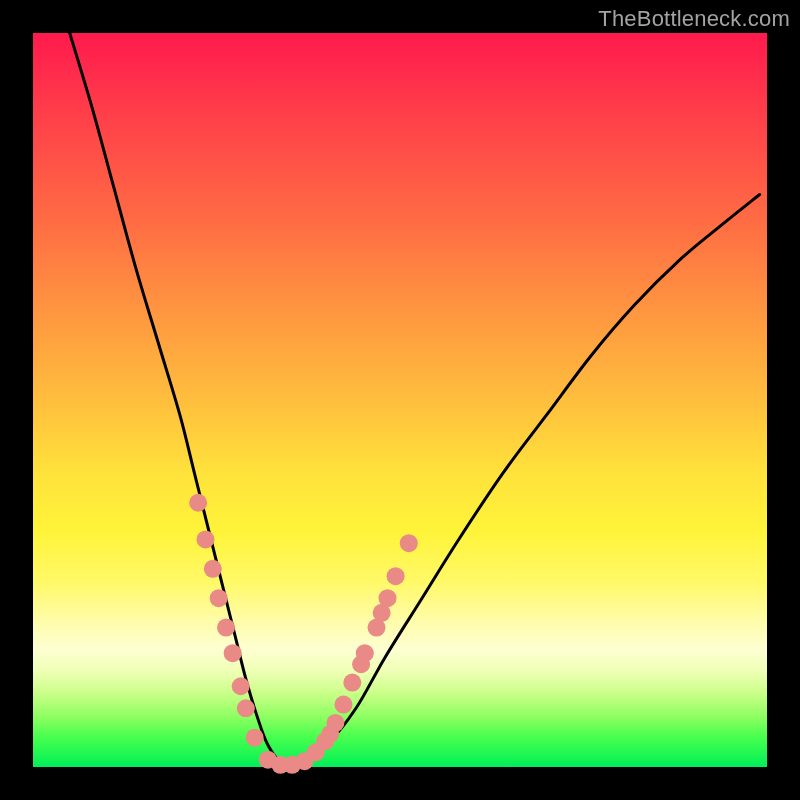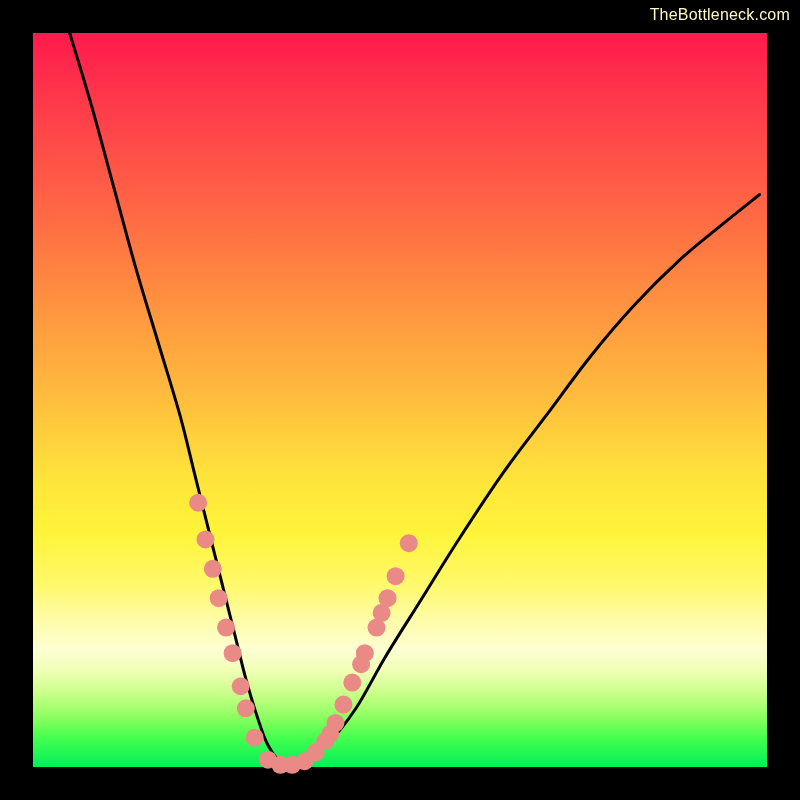--- a/index.html
+++ b/index.html
@@ -42,22 +42,22 @@
       #c9ff88 90%,
       #91ff63 93%,
       #46ff4e 96%,
       #00f058 100%
     );
   }
   .watermark {
     position: absolute;
     top: 6px;
     right: 10px;
-    color: #fef9c3;
-    font-size: 16px;
+    color: #a3a3a3;
+    font-size: 22px;
     font-weight: 400;
     letter-spacing: 0.2px;
     user-select: none;
   }
   svg {
     position: absolute;
     left: 0;
     top: 0;
   }
 </style>

